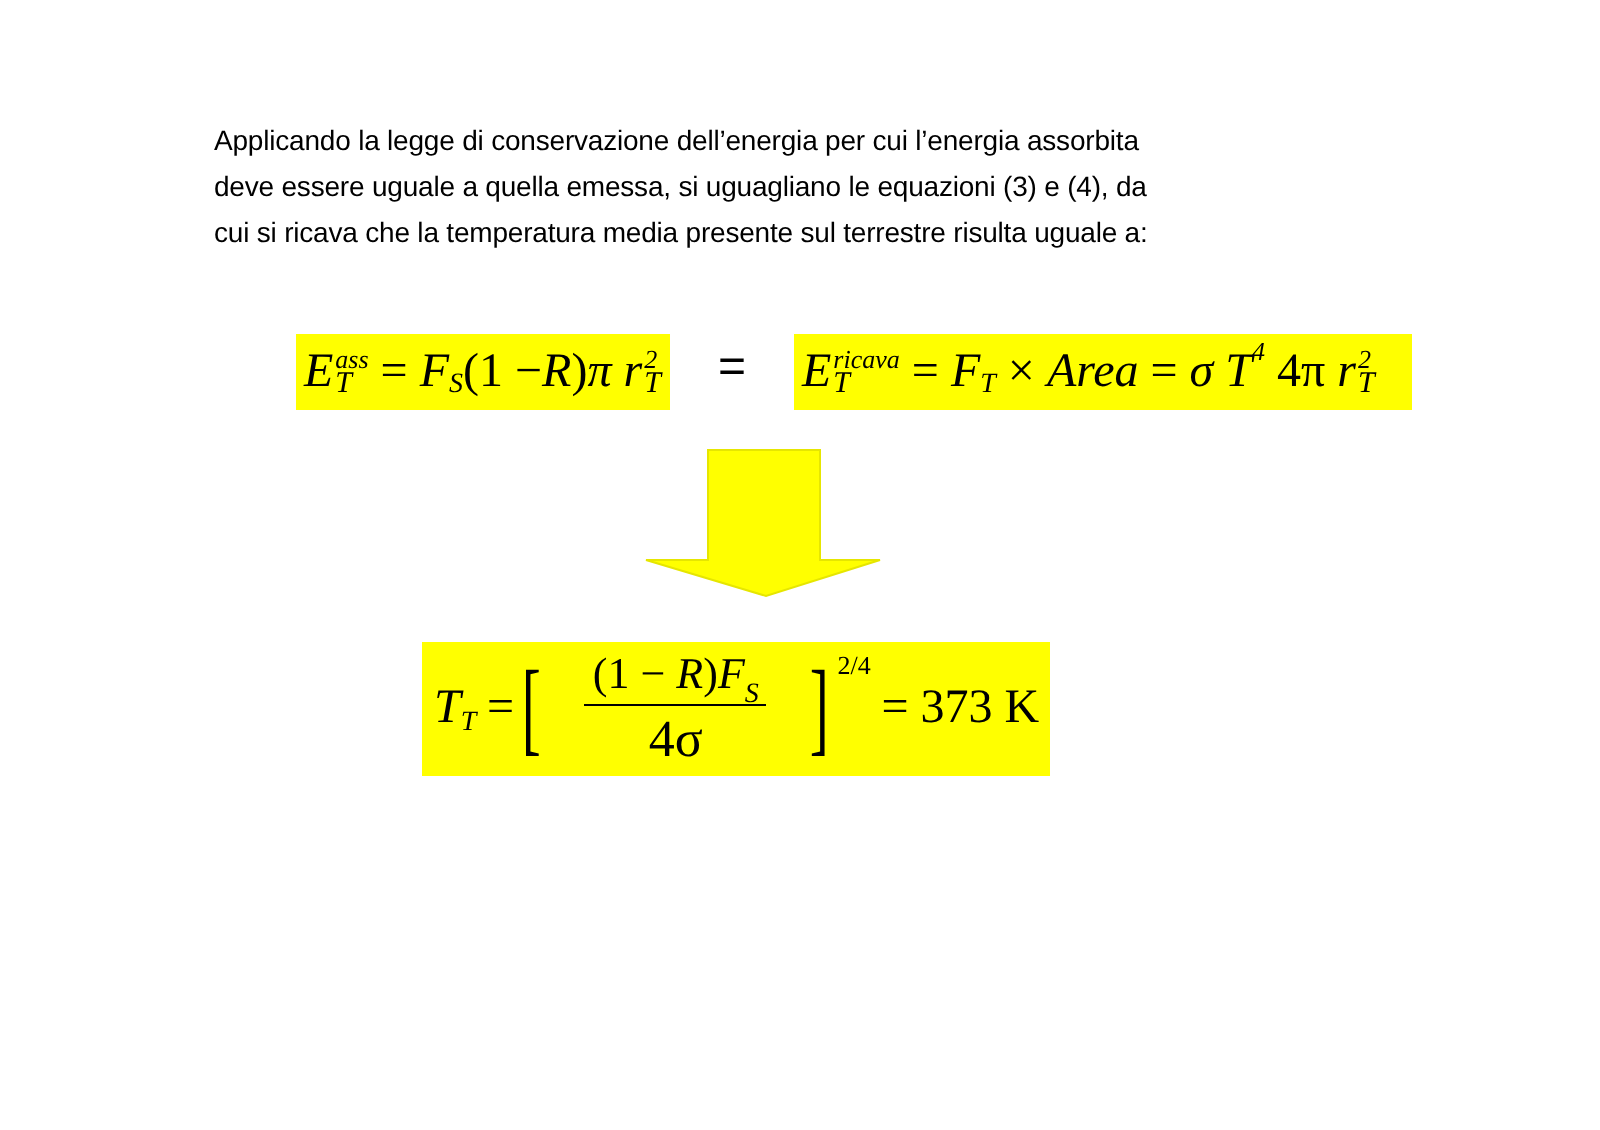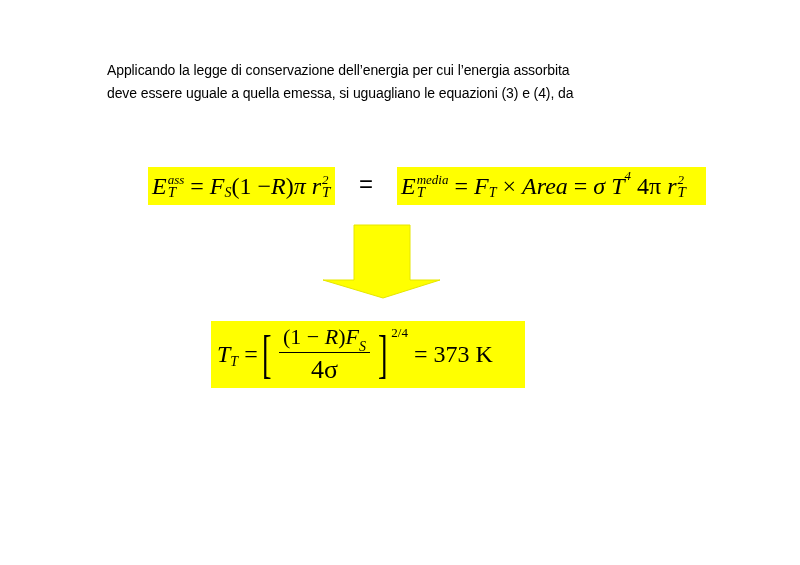--- a/index.html
+++ b/index.html
@@ -24,32 +24,33 @@
   .mid-eq {
     position: absolute; left: 359px; top: 170px; font-family: "Liberation Sans", sans-serif; font-size: 24px;
   }
   i { font-style: italic; }
   .sub { font-size: 14px; position: relative; top: 7px; font-style: italic; }
   .sup { font-size: 13px; position: relative; top: -10px; font-style: italic; }
   .supsub { display: inline-flex; flex-direction: column; line-height: 13px; vertical-align: middle; margin-left: 1px; }
   .supsub .s1 { font-size: 13px; font-style: italic; }
   .supsub .s2 { font-size: 15px; font-style: italic; }
   .sp { display: inline-block; width: 6px; }
-  .frac { display: inline-flex; flex-direction: column; align-items: center; vertical-align: middle; margin: 0 4px; }
+  .frac { display: inline-flex; flex-direction: column; align-items: center; vertical-align: middle; margin: 0 18px; }
   .frac .num { padding: 0 4px 2px; border-bottom: 1.2px solid #000; font-size: 22px; }
   .frac .den { padding-top: 2px; font-size: 26px; }
   .bracket { font-size: 52px; font-weight: 100; line-height: 52px; transform: scaleX(0.55); display: inline-block; }
   .arrow { position: absolute; left: 0; top: 0; }
 </style>
 </head>
 <body>
 
 <div class="intro">
   <div>Applicando la legge di conservazione dell’energia per cui l’energia assorbita</div>
   <div>deve essere uguale a quella emessa, si uguagliano le equazioni (3) e (4), da</div>
+  <div>cui si ricava che la temperatura media presente sul terrestre risulta uguale a:</div>
 </div>
 
 <div class="eqbox box-abs">
   <i>E</i>
     <span class="supsub">
       <span class="s1">ass</span>
       <span class="s2">T</span>
     </span>
   <span class="sp"></span>
     <span>=</span>
@@ -66,21 +67,21 @@
       <span class="s1">2</span>
       <span class="s2">T</span>
     </span>
 </div>
 
 <div class="mid-eq">=</div>
 
 <div class="eqbox box-emi">
   <i>E</i>
     <span class="supsub">
-      <span class="s1">media</span>
+      <span class="s1">ricava</span>
       <span class="s2">T</span>
     </span>
   <span class="sp"></span>
     <span>=</span>
     <span class="sp"></span>
   <i>F</i>
     <span class="sub">T</span>
   <span class="sp"></span>
     <span>×</span>
     <span class="sp"></span>

